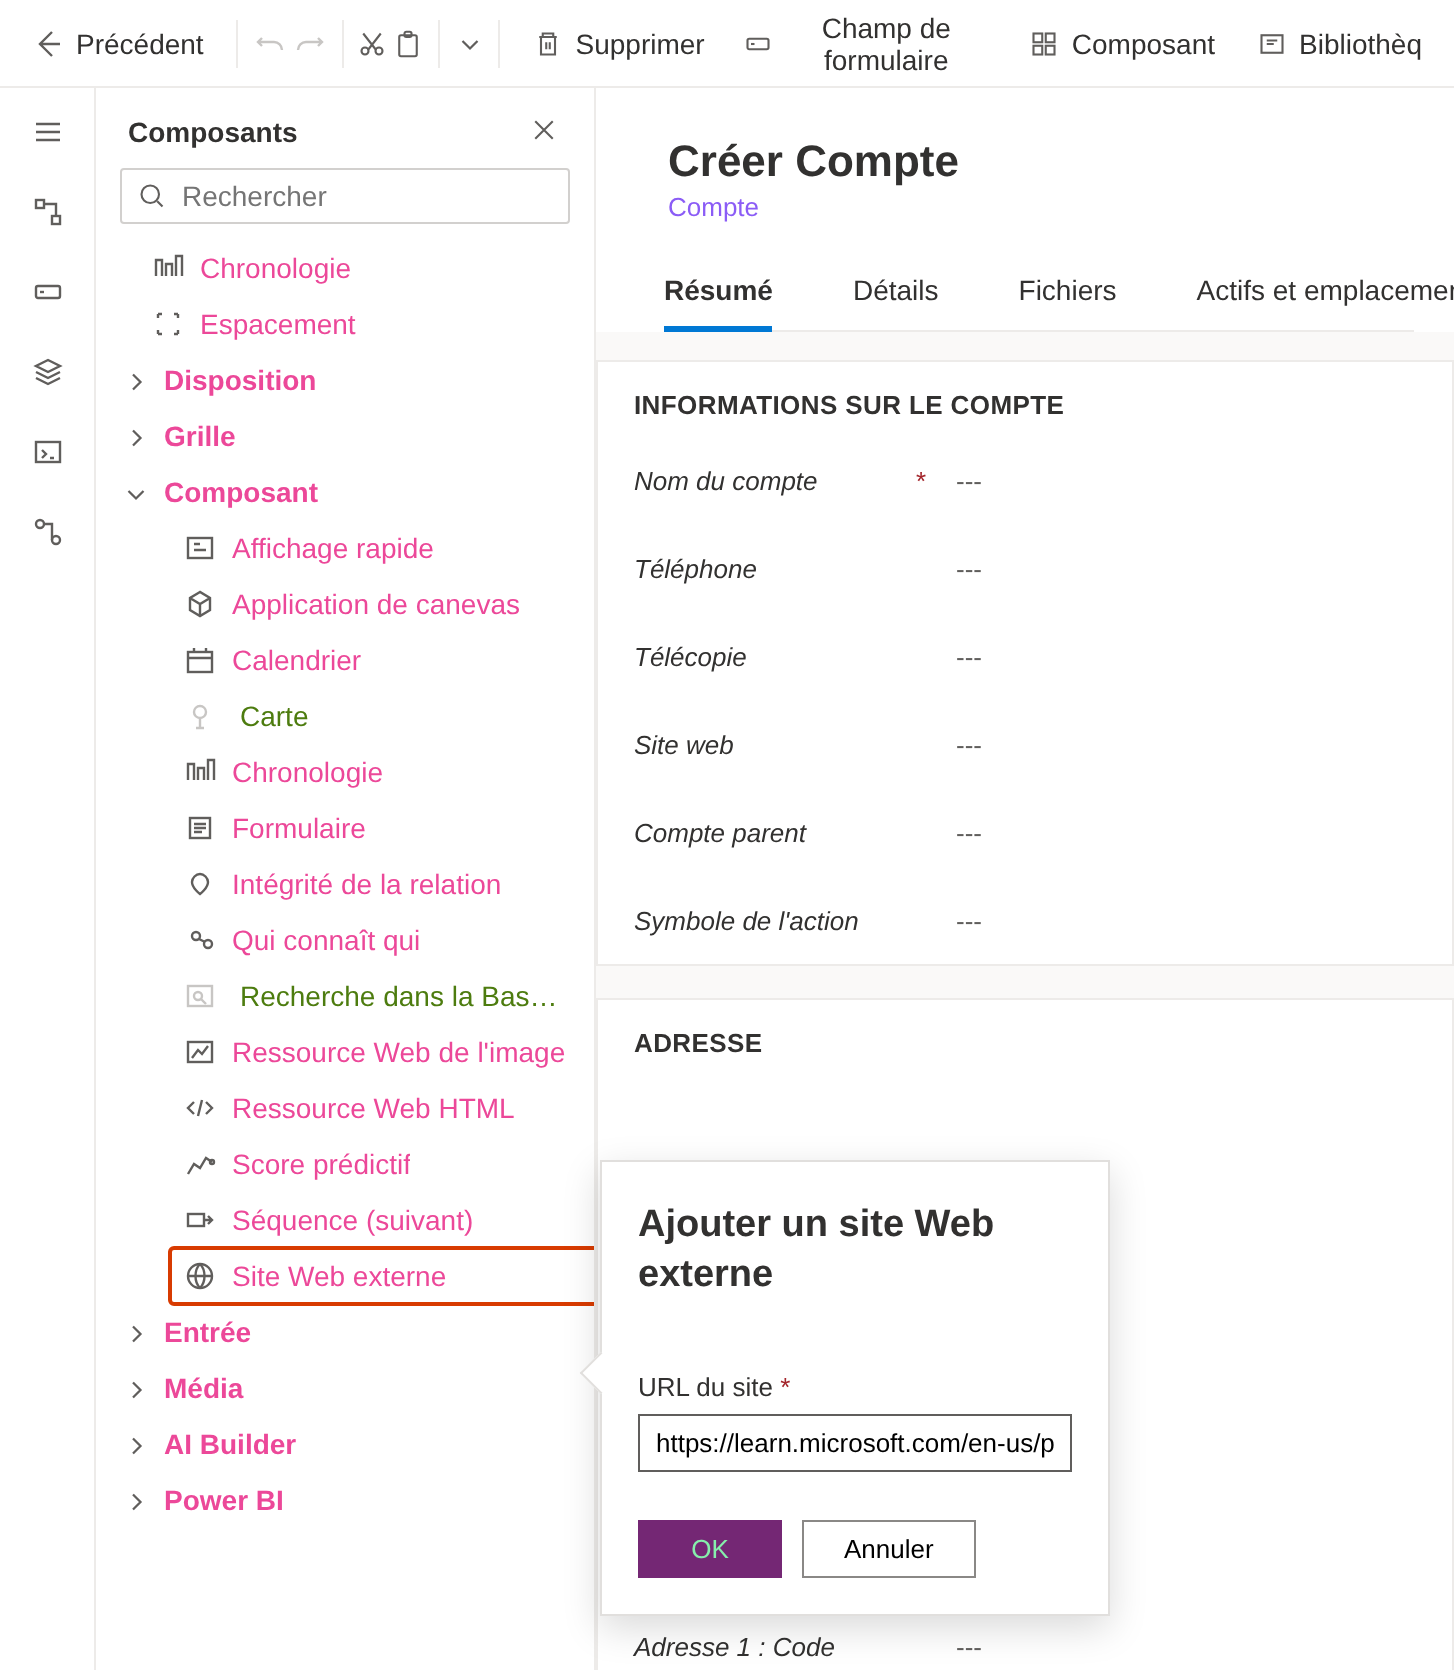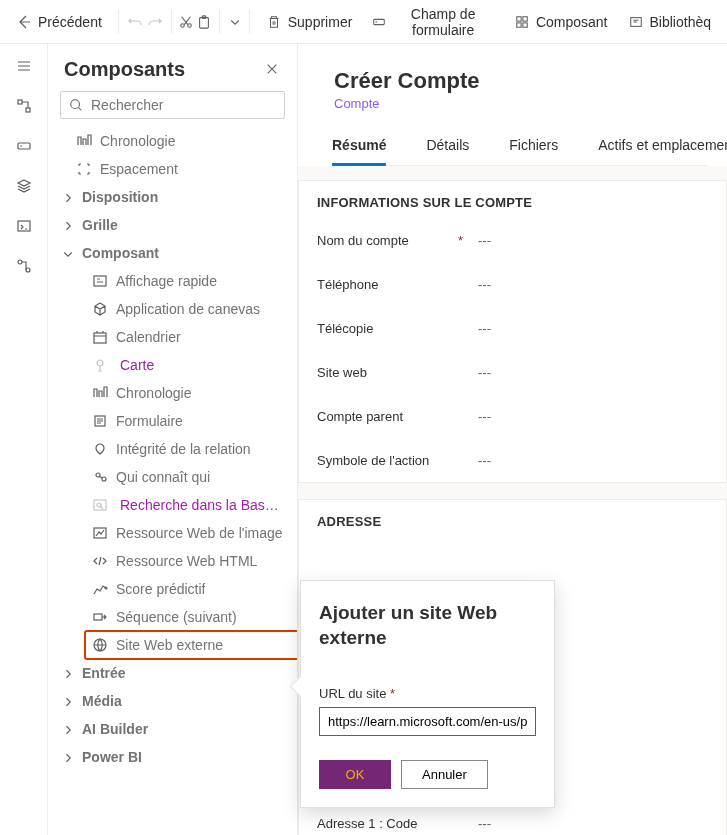--- a/index.html
+++ b/index.html
@@ -12,67 +12,67 @@
   .tb-sep { width: 1px; height: 24px; background: #edebe9; margin: 0 4px; }
   
   
   .layout { display: flex; height: calc(835px - 44px); }
   .rail { width: 48px; border-right: 1px solid #edebe9; display: flex; flex-direction: column; align-items: center; padding-top: 12px; gap: 20px; }
   .rail-item { width: 20px; height: 20px; color: #605e5c; cursor: pointer; display: flex; align-items: center; justify-content: center; }
   
   
   .panel { width: 250px; border-right: 1px solid #edebe9; display: flex; flex-direction: column; position: relative; }
   .panel-header { display: flex; align-items: center; justify-content: space-between; padding: 14px 16px 10px; }
-  .panel-title { font-size: 20px; font-weight: 600; }
+  .panel-title { font-size: 14px; font-weight: 600; }
   .panel-close { width: 16px; height: 16px; cursor: pointer; color: #605e5c; }
   .search-box { margin: 0 12px 8px; border: 1px solid #d2d0ce; border-radius: 2px; display: flex; align-items: center; padding: 5px 8px; gap: 8px; }
   .search-box input { border: none; outline: none; font-size: 14px; flex: 1; color: #605e5c; }
   .search-ico { width: 14px; height: 14px; color: #605e5c; }
   
   .tree { flex: 1; overflow-y: auto; font-size: 14px; position: relative; }
   .tree::-webkit-scrollbar { width: 8px; }
   .tree::-webkit-scrollbar-thumb { background: #c8c6c4; border-radius: 4px; }
-  .tree-item { display: flex; align-items: center; gap: 8px; padding: 5px 12px 5px 14px; cursor: pointer; color: #737373; min-height: 28px; }
+  .tree-item { display: flex; align-items: center; gap: 8px; padding: 5px 12px 5px 14px; cursor: pointer; color: #ec4899; min-height: 28px; }
   .tree-item.lvl1 { padding-left: 28px; }
   .tree-item.lvl2 { padding-left: 44px; }
   .tree-item.bold { font-weight: 600; }
-  .tree-item.disabled { color: #a21caf; gap: 12px; }
+  .tree-item.disabled { color: #4d7c0f; gap: 12px; }
   .tree-icon { width: 16px; height: 16px; flex-shrink: 0; display: inline-flex; align-items: center; justify-content: center; color: #605e5c; }
   .tree-item.disabled .tree-icon { color: #c8c6c4; }
   .chev { width: 12px; height: 12px; color: #605e5c; flex-shrink:0; }
   .highlight-box { position: absolute; border: 2px solid #d83b01; border-radius: 3px; pointer-events: none; }
   .tree-label { white-space: nowrap; overflow: hidden; text-overflow: ellipsis; }
   
   
   .main { flex: 1; background: #faf9f8; overflow: hidden; position: relative; }
   .main-inner { padding: 24px 20px 0 36px; background: #fff; }
   .page-title { font-size: 22px; font-weight: 600; margin-bottom: 2px; }
   .page-subtitle { font-size: 13px; color: #8b5cf6; margin-bottom: 20px; }
   .tabs { display: flex; gap: 40px; border-bottom: 1px solid #edebe9; margin-left:-2px; }
   .tab { font-size: 14px; padding: 6px 0 10px; cursor: pointer; color: #323130; white-space: nowrap; }
   .tab.active { font-weight: 600; border-bottom: 3px solid #0078d4; margin-bottom: -1px; }
   
   .form-area { background: #faf9f8; padding: 14px 0 0 0; height: 700px; }
   .section { background: #fff; border: 1px solid #edebe9; margin: 0 0 16px 0; }
   .section-title { font-size: 13px; font-weight: 600; padding: 14px 18px 8px; letter-spacing: 0.2px; }
   .field-row { display: flex; align-items: center; padding: 10px 18px; min-height: 44px; }
-  .field-label { flex: 0 0 135px; font-size: 13px; color: #323130; }
+  .field-label { flex: 0 0 135px; font-size: 13px; color: #323130; font-style: italic; }
   .field-req { color: #a4262c; margin-left: 6px; margin-right: 10px; font-size: 13px; width: 10px; display: inline-block; }
   .field-val { color: #605e5c; font-size: 13px; }
   
   
   .popover { position: absolute; width: 255px; background: #fff; border: 1px solid #e1dfdd; box-shadow: 0 6px 18px rgba(0,0,0,0.15); padding: 20px 18px 18px; top: 580px; left: 300px; }
   .popover::before { content:""; position:absolute; left:-8px; top:98px; width:14px; height:14px; background:#fff; border-left:1px solid #e1dfdd; border-bottom:1px solid #e1dfdd; transform: rotate(45deg); }
   .pop-title { font-size: 19px; font-weight: 600; line-height: 1.3; margin-bottom: 36px; }
   .pop-label { font-size: 13px; margin-bottom: 6px; }
   .pop-req { color: #a4262c; }
   .pop-input { width: 100%; border: 1px solid #605e5c; padding: 6px 8px; font-size: 13px; margin-bottom: 24px; }
   .pop-btns { display: flex; gap: 10px; }
   .btn { font-size: 13px; padding: 6px 20px; border: 1px solid #8a8886; background: #fff; cursor: pointer; min-width: 72px; }
-  .btn.primary { background: #742774; border-color: #742774; color: #eab308; }
+  .btn.primary { background: #742774; border-color: #742774; color: #86efac; }
 </style>
 </head>
 <body>
 
 <div class="top-toolbar">
   <div class="tb-btn">
     <span class="tb-icon">
       <svg width="16" height="16" viewBox="0 0 16 16" fill="none" stroke="currentColor" stroke-width="1.2">
           <path d="M10 2 L4 8 L10 14 M4 8 H14"></path>
         </svg>

